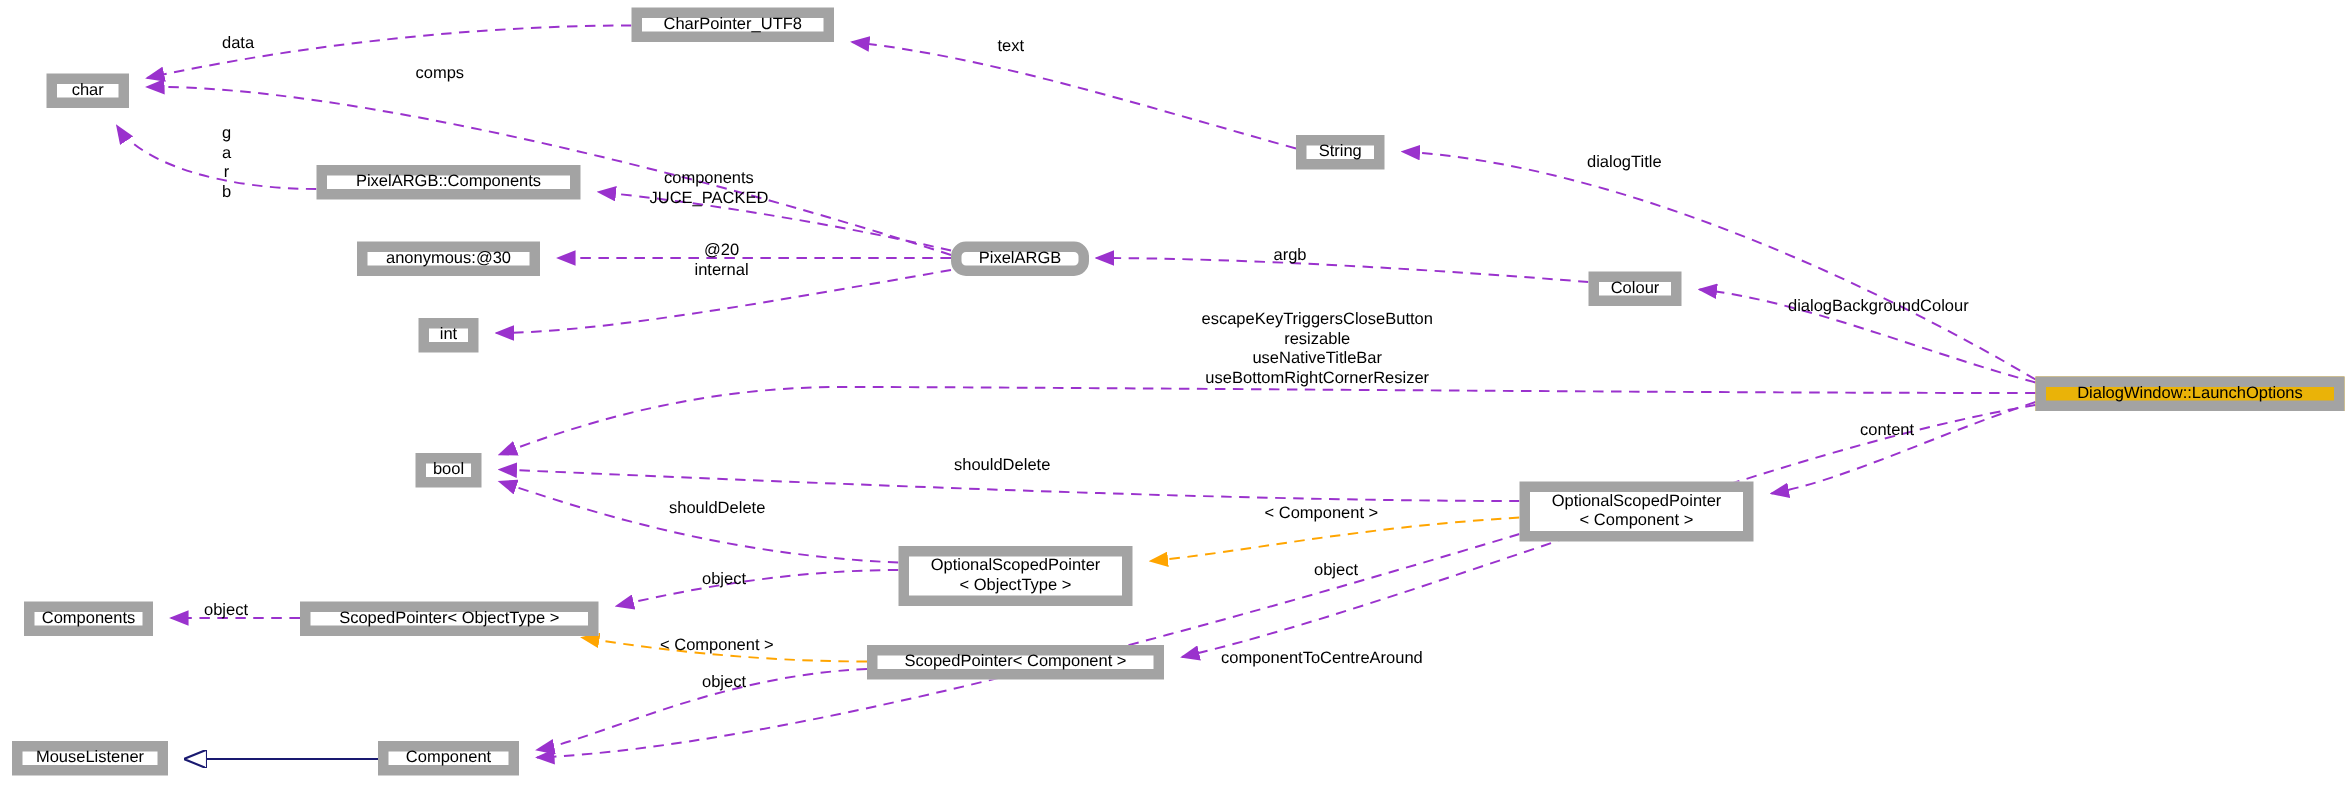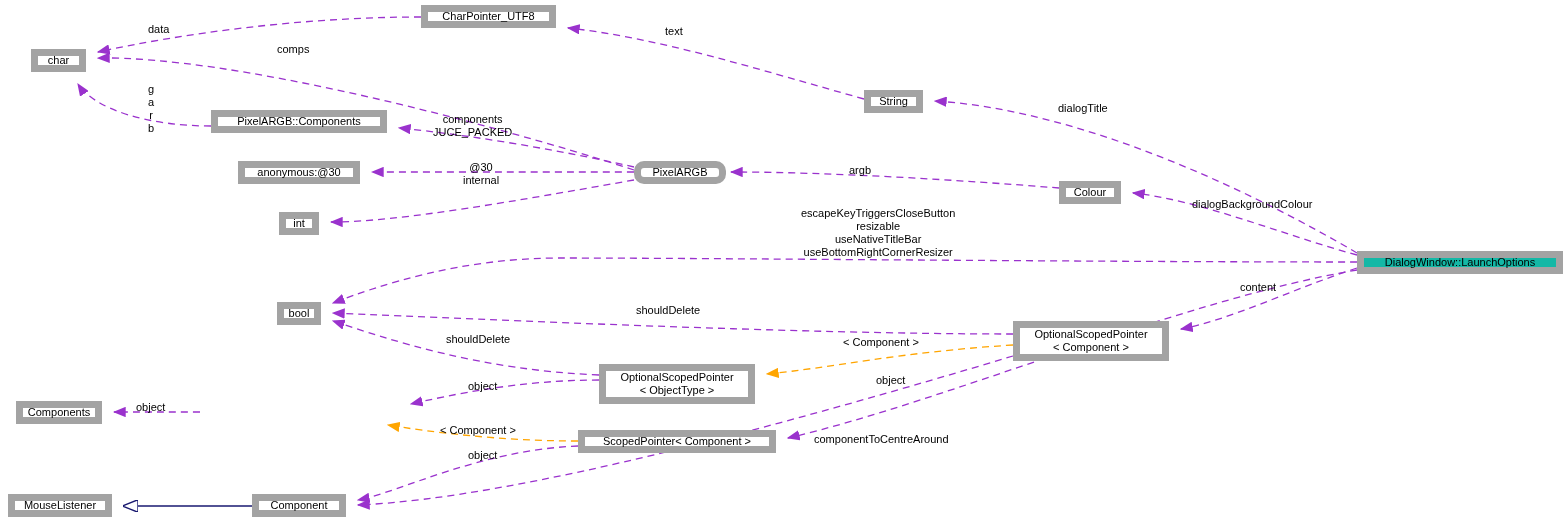--- a/index.html
+++ b/index.html
@@ -33,21 +33,21 @@
     font-size: 11px;
     line-height: 13px;
     text-align: center;
     display: flex;
     align-items: center;
     justify-content: center;
     white-space: pre;
     z-index: 3;
   }
   .node.highlight {
-    background: #14b8a6;
+    background: #eab308;
   }
   .edge-label {
     position: absolute;
     font-size: 11px;
     line-height: 13px;
     color: #000000;
     white-space: pre;
     text-align: center;
     z-index: 2;
     background: transparent;
@@ -167,35 +167,36 @@
   <div class="node" style="left:634px; top:161px; width:92px; height:23px;border-radius:10px;"><span>PixelARGB</span></div>
   <div class="node" style="left:1059px; top:181px; width:62px; height:23px;"><span>Colour</span></div>
   <div class="node" style="left:279px; top:212px; width:40px; height:23px;"><span>int</span></div>
   <div class="node highlight" style="left:1357px; top:251px; width:206px; height:23px;"><span>DialogWindow::LaunchOptions</span></div>
   <div class="node" style="left:277px; top:302px; width:44px; height:23px;"><span>bool</span></div>
   <div class="node" style="left:1013px; top:321px; width:156px; height:40px;"><span>OptionalScopedPointer
 &lt; Component &gt;</span></div>
   <div class="node" style="left:599px; top:364px; width:156px; height:40px;"><span>OptionalScopedPointer
 &lt; ObjectType &gt;</span></div>
   <div class="node" style="left:16px; top:401px; width:86px; height:23px;"><span>Components</span></div>
+  <div class="node" style="left:200px; top:401px; width:199px; height:23px;"><span>ScopedPointer&lt; ObjectType &gt;</span></div>
   <div class="node" style="left:578px; top:430px; width:198px; height:23px;"><span>ScopedPointer&lt; Component &gt;</span></div>
   <div class="node" style="left:8px; top:494px; width:104px; height:23px;"><span>MouseListener</span></div>
   <div class="node" style="left:252px; top:494px; width:94px; height:23px;"><span>Component</span></div>
 
   <div class="edge-label" style="left:148px; top:23px;">data</div>
   <div class="edge-label" style="left:665px; top:25px;">text</div>
   <div class="edge-label" style="left:277px; top:43px;">comps</div>
   <div class="edge-label" style="left:148px; top:83px;">g
 a
 r
 b</div>
   <div class="edge-label" style="left:1058px; top:102px;">dialogTitle</div>
   <div class="edge-label" style="left:433px; top:113px;">components
 JUCE_PACKED</div>
-  <div class="edge-label" style="left:463px; top:161px;">@30
+  <div class="edge-label" style="left:463px; top:161px;">@20
 internal</div>
   <div class="edge-label" style="left:849px; top:164px;">argb</div>
   <div class="edge-label" style="left:1192px; top:198px;">dialogBackgroundColour</div>
   <div class="edge-label" style="left:801px; top:207px;">escapeKeyTriggersCloseButton
 resizable
 useNativeTitleBar
 useBottomRightCornerResizer</div>
   <div class="edge-label" style="left:1240px; top:281px;">content</div>
   <div class="edge-label" style="left:636px; top:304px;">shouldDelete</div>
   <div class="edge-label" style="left:446px; top:333px;">shouldDelete</div>

